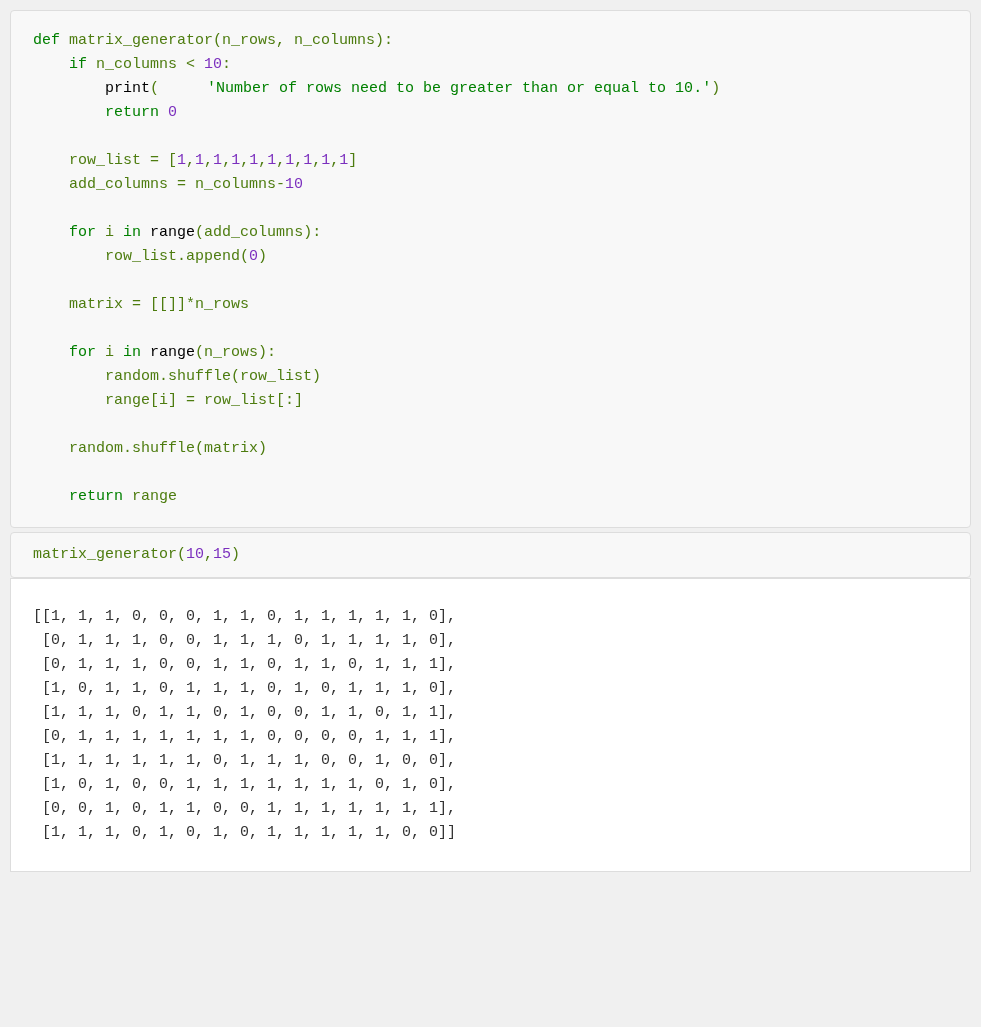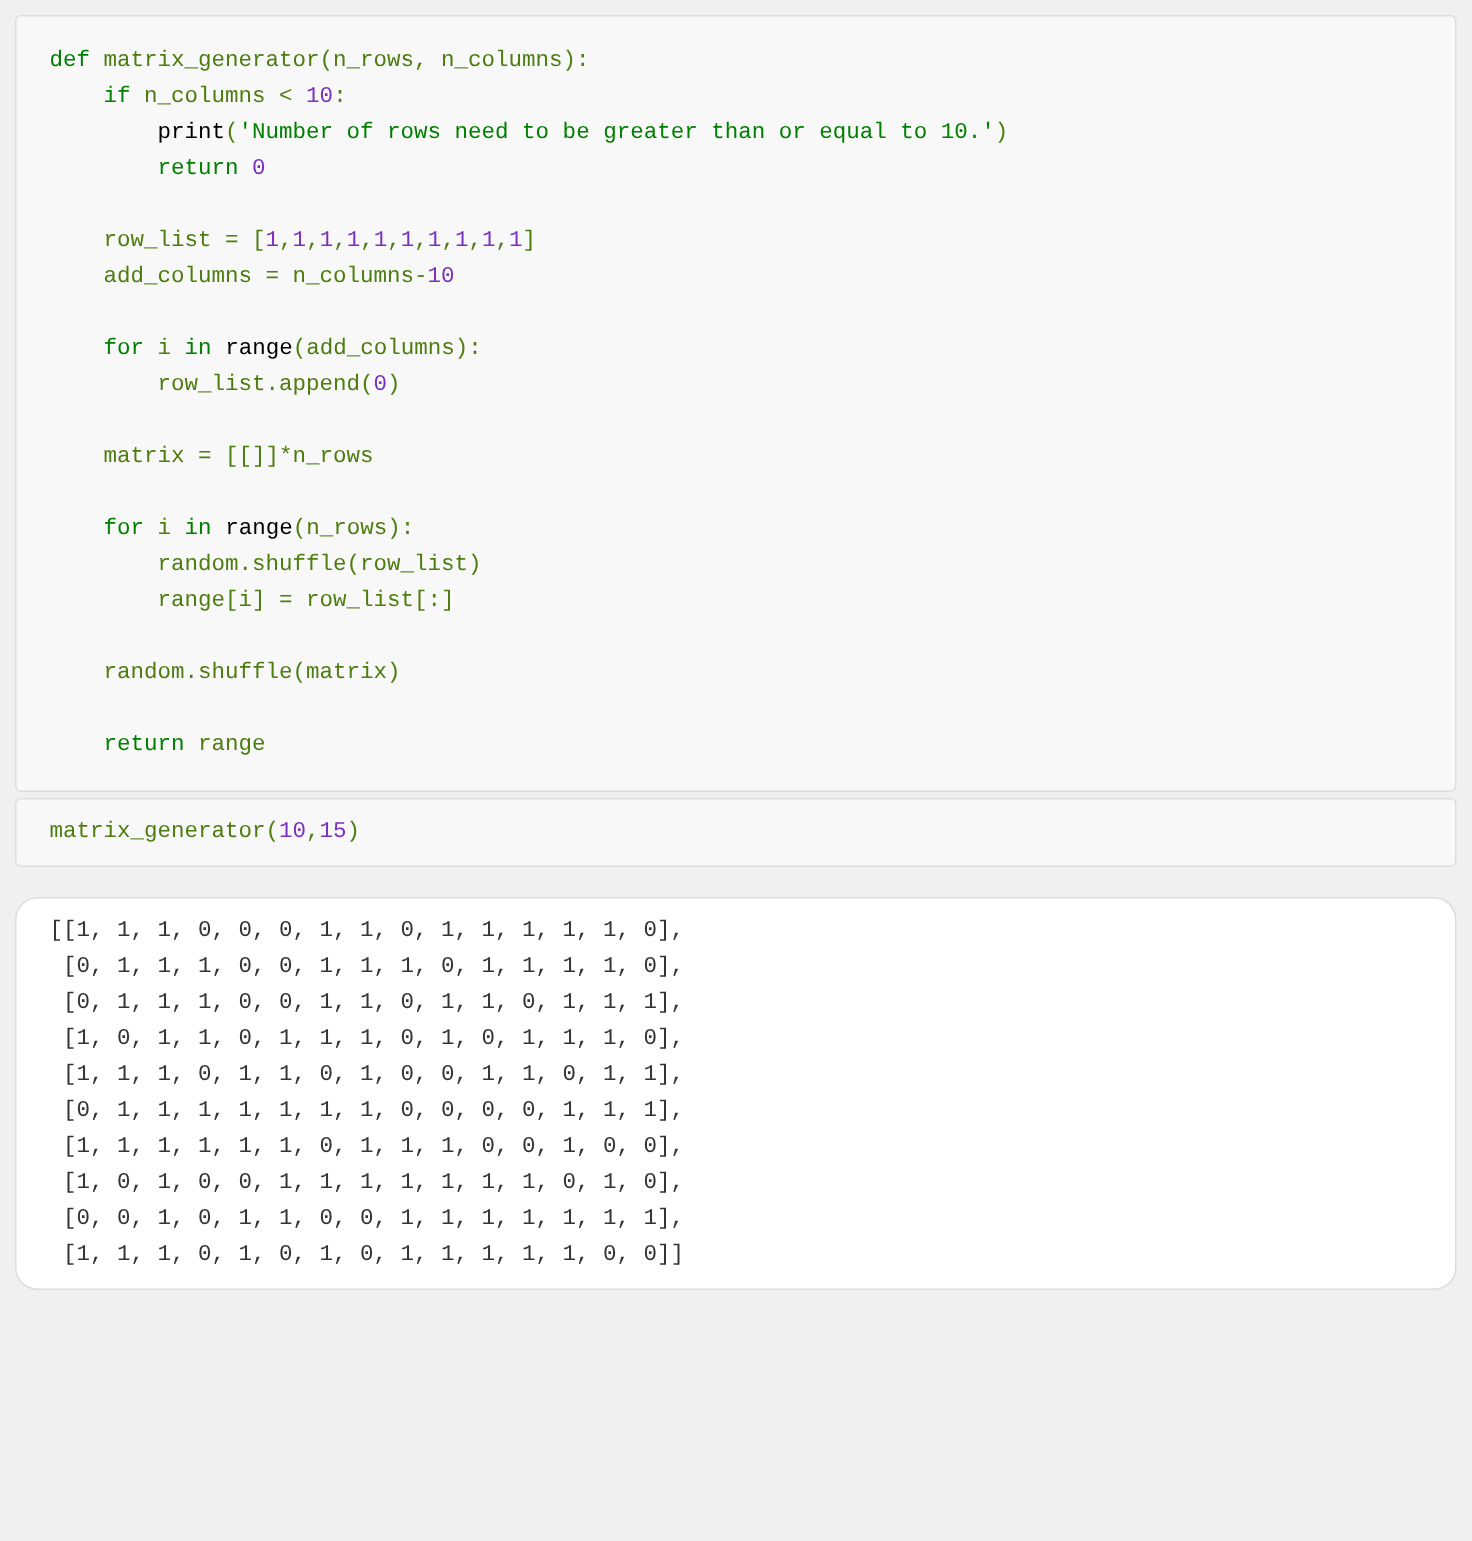--- a/index.html
+++ b/index.html
@@ -15,40 +15,40 @@
       border: 1px solid #ddd;
       border-radius: 4px;
       padding: 18px 22px;
       margin-bottom: 4px;
       white-space: pre;
       overflow-x: auto;
     }
     .output-block {
       background: #ffffff;
       border: 1px solid #ddd;
-      border-radius: 15px;
-      padding: 10px 22px;
+      border-radius: 0;
+      padding: 26px 22px;
       margin-bottom: 4px;
       white-space: pre;
       overflow-x: auto;
     }
     .call-block {
       background: #f8f8f8;
       border: 1px solid #ddd;
       border-radius: 4px;
       padding: 10px 22px;
-      margin-bottom: 20px;
+      margin-bottom: 0;
       white-space: pre;
       overflow-x: auto;
     }
 
     
     .kw { color: #008000; font-weight: normal; }                           
     .builtin { color: #000000; }                      
-    .string { color: #008000; }                       
+    .string { color: #008000; margin-left: 48px; }                       
     .num { color: #7B2FBE; }                           
     .normal { color: #4d7c0f; }
     .output-text { color: #333333; }
     .call-num { color: #7B2FBE; }
   </style>
 </head>
 <body>
 
 <div class="code-block"><span class="kw">def</span> <span class="normal">matrix_generator(n_rows, n_columns):</span>
     <span class="kw">if</span> <span class="normal">n_columns &lt; </span><span class="num">10</span><span class="normal">:</span>

